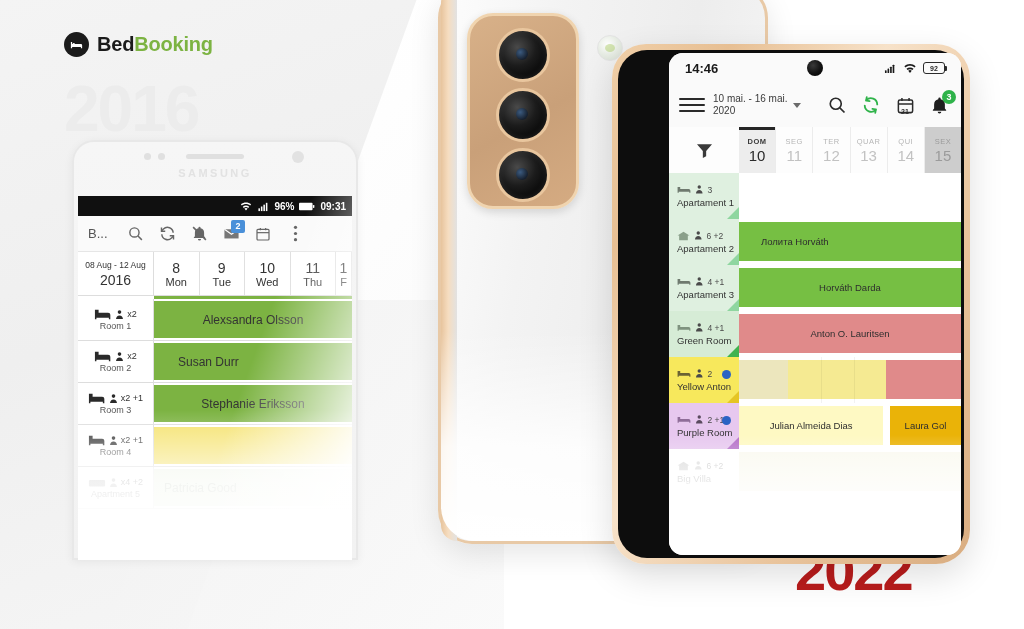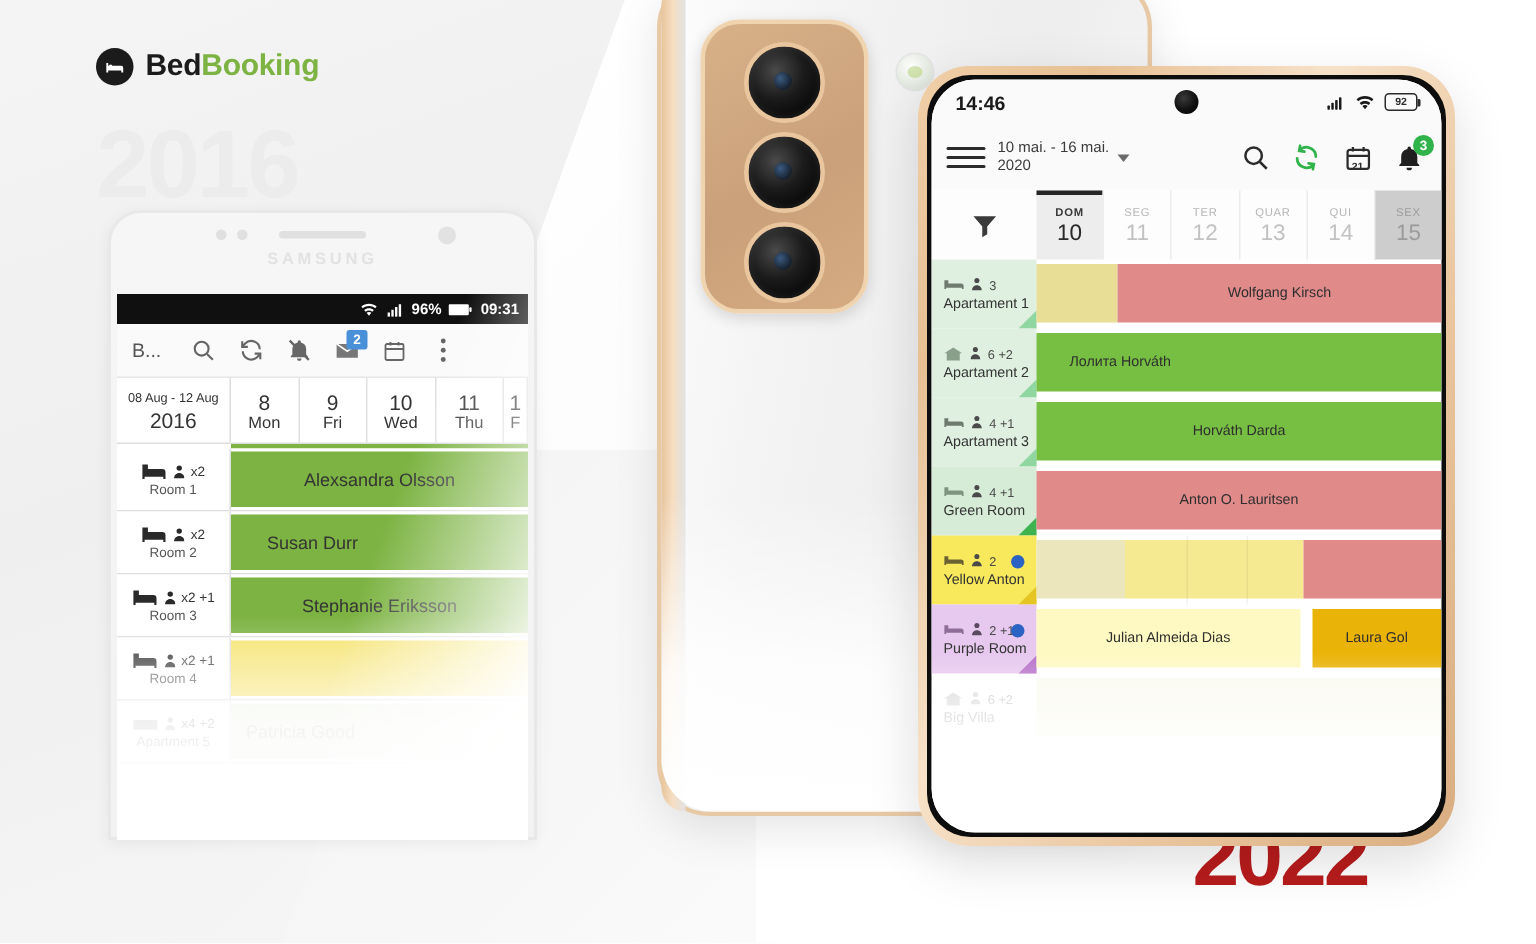--- a/index.html
+++ b/index.html
@@ -186,21 +186,21 @@
     position: absolute; left: 612px; top: 44px; width: 358px; height: 520px;
     border-radius: 34px;
     background: linear-gradient(120deg, #f0cfa8 0%, #e7bf93 18%, #f7e2c9 42%, #e9c49c 70%, #d9ad81 100%);
     padding: 6px;
     box-shadow: 0 12px 34px rgba(0,0,0,.13);
   }
   .np-inner {
     position: absolute; inset: 6px; border-radius: 29px; background: #0d0d0d; padding: 3px;
   }
   .np-screen {
-    position: absolute; inset: 3px; border-radius: 29px; background: #ffffff; overflow: hidden;
+    position: absolute; inset: 3px; border-radius: 14px; background: #ffffff; overflow: hidden; margin-left: 48px;
   }
   .np-statusbar {
     height: 30px; background: #fafafa; display: flex; align-items: center;
     padding: 0 16px; position: relative;
   }
   .np-time { font-size: 13px; font-weight: bold; color: #1a1a1a; }
   .np-punch {
     position: absolute; left: 50%; transform: translateX(-50%); top: 7px;
     width: 16px; height: 16px; border-radius: 50%;
     background: radial-gradient(circle at 38% 34%, #3a3a3a 0%, #111 55%, #000 100%);
@@ -383,21 +383,21 @@
         <div class="old-range">
           <span class="old-range-top">08 Aug - 12 Aug</span>
           <span class="old-range-year">2016</span>
         </div>
         <div class="old-day">
           <span class="old-day-num">8</span>
           <span class="old-day-name">Mon</span>
         </div>
         <div class="old-day">
           <span class="old-day-num">9</span>
-          <span class="old-day-name">Fri</span>
+          <span class="old-day-name">Tue</span>
         </div>
         <div class="old-day">
           <span class="old-day-num">10</span>
           <span class="old-day-name">Wed</span>
         </div>
         <div class="old-day">
           <span class="old-day-num">11</span>
           <span class="old-day-name">Thu</span>
         </div>
         <div class="old-day" style="flex:0 0 16px">
@@ -639,24 +639,20 @@
                   </svg>
                 <svg width="6.5" height="8.5" viewBox="0 0 10 13" fill="#4a4a4a">
                     <circle cx="5" cy="3" r="2.6"></circle>
                     <path d="M0 13c0-3 2.2-5.2 5-5.2S10 10 10 13z"></path>
                   </svg>
                 <span class="np-cap">3</span>
               </div>
               <span class="np-roomname">Apartament 1</span>
               <span class="np-corner" style="border-bottom:12px solid #8fd6a0"></span>
             </div>
-            <div class="np-track">
-              <div class="np-resv" style="left:0%;width:20%;background:#e8de96"></div>
-              <div class="np-resv" style="left:20%;width:80%;background:#e08a8a">Wolfgang Kirsch</div>
-            </div>
           </div>
 
           <div class="np-row">
             <div class="np-roomcell" style="background:#dff0e0">
               <div class="np-roomline">
                 <svg width="13" height="10" viewBox="0 0 24 18" fill="#8aa08a">
                     <path d="M12 1l11 7h-3v9H4V8H1z"></path>
                   </svg>
                 <svg width="6.5" height="8.5" viewBox="0 0 10 13" fill="#4a4a4a">
                     <circle cx="5" cy="3" r="2.6"></circle>

